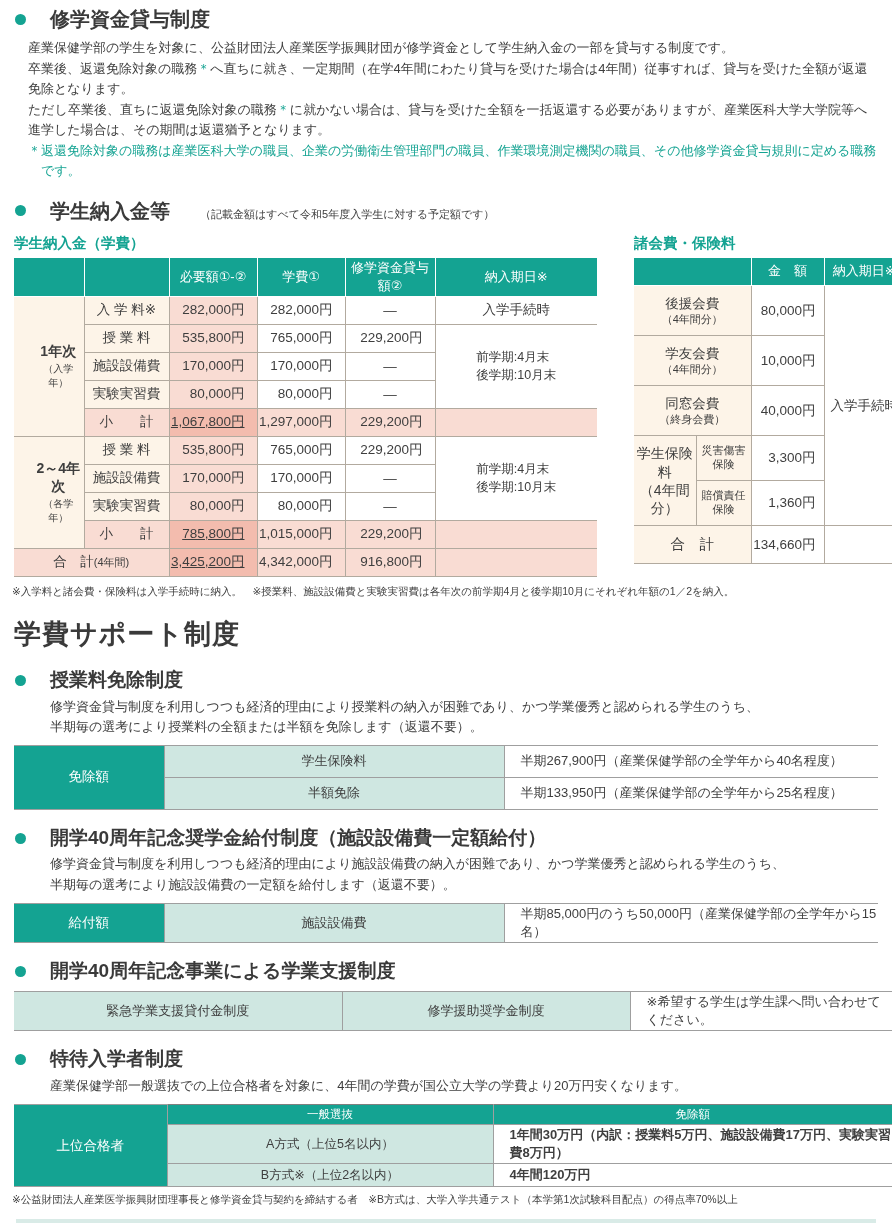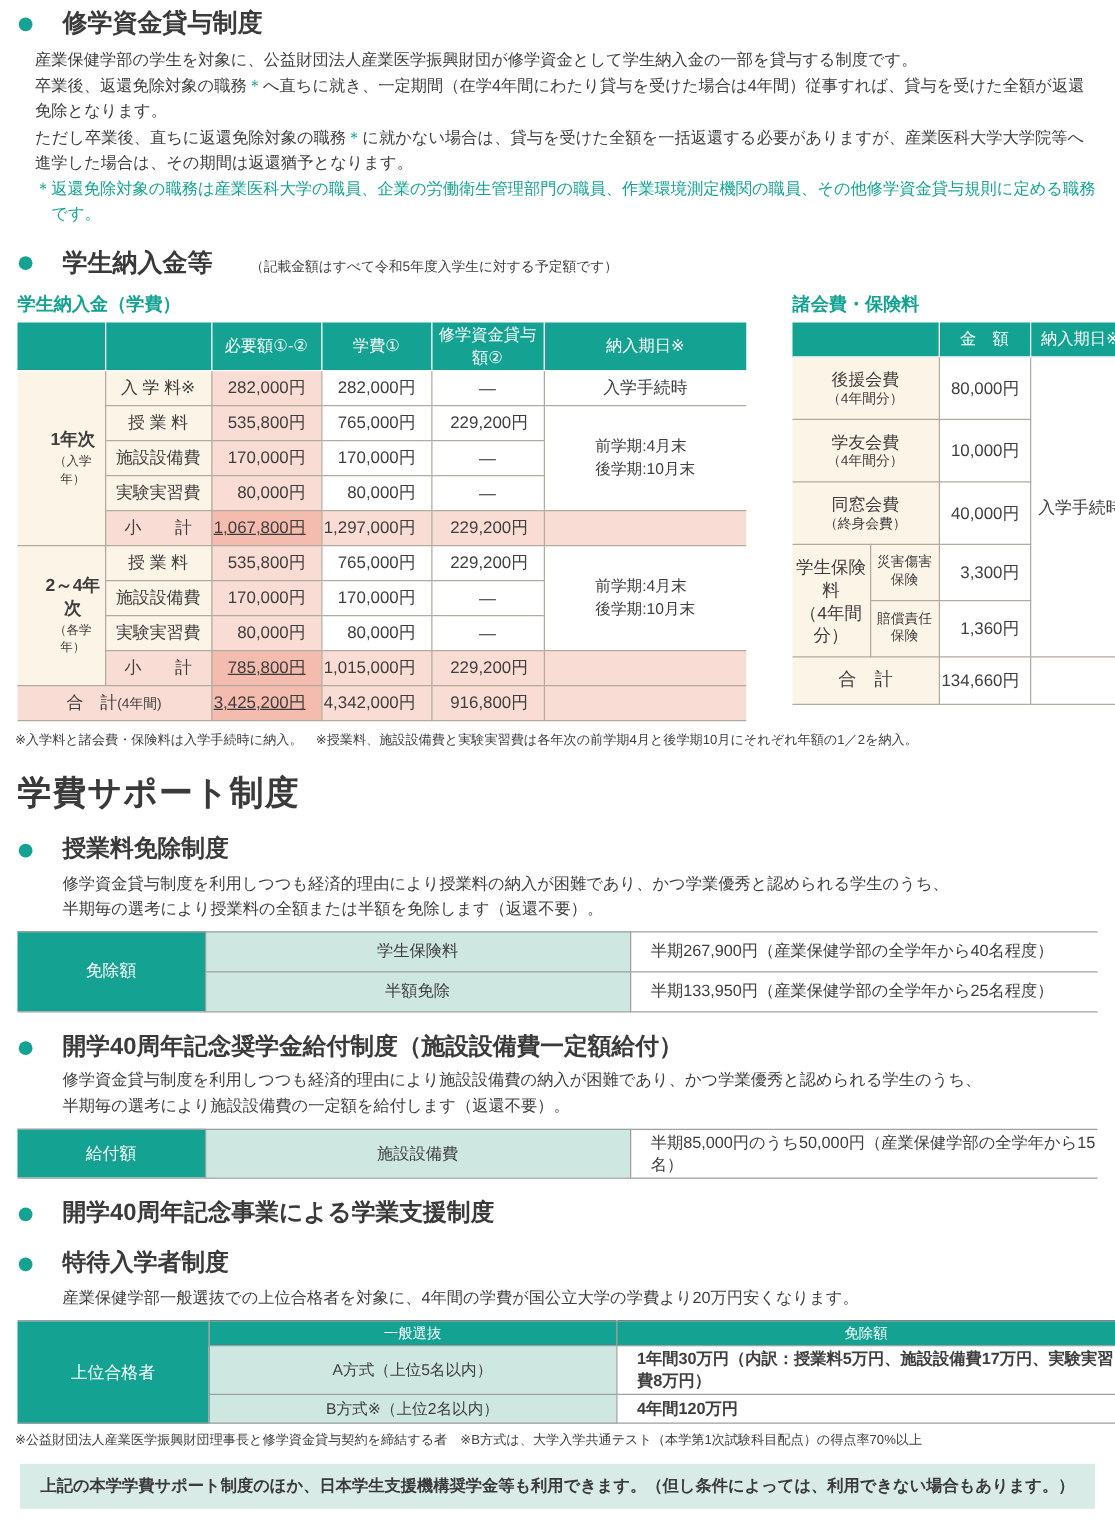--- a/index.html
+++ b/index.html
@@ -345,20 +345,34 @@
       <td class="type">施設設備費</td>
       <td class="desc">半期85,000円のうち50,000円（産業保健学部の全学年から15名）</td>
     </tr>
   </tbody>
     </table>
 
   <h2 class="h-bullet sub-head">
     <span class="bullet"></span>
     <span>開学40周年記念事業による学業支援制度</span>
   </h2>
+  <table class="mini-table">
+    <colgroup>
+        <col style="width:328px">
+        <col style="width:288px">
+        <col style="width:262px">
+      </colgroup>
+    <tbody>
+        <tr>
+      <td class="type">緊急学業支援貸付金制度</td>
+      <td class="type">修学援助奨学金制度</td>
+      <td class="desc">※希望する学生は学生課へ問い合わせてください。</td>
+    </tr>
+  </tbody>
+    </table>
 
   <h2 class="h-bullet sub-head">
     <span class="bullet"></span>
     <span>特待入学者制度</span>
   </h2>
   <div class="body-ind">
     <p>産業保健学部一般選抜での上位合格者を対象に、4年間の学費が国公立大学の学費より20万円安くなります。</p>
   </div>
   <table class="mini-table t-sp">
     <colgroup>

